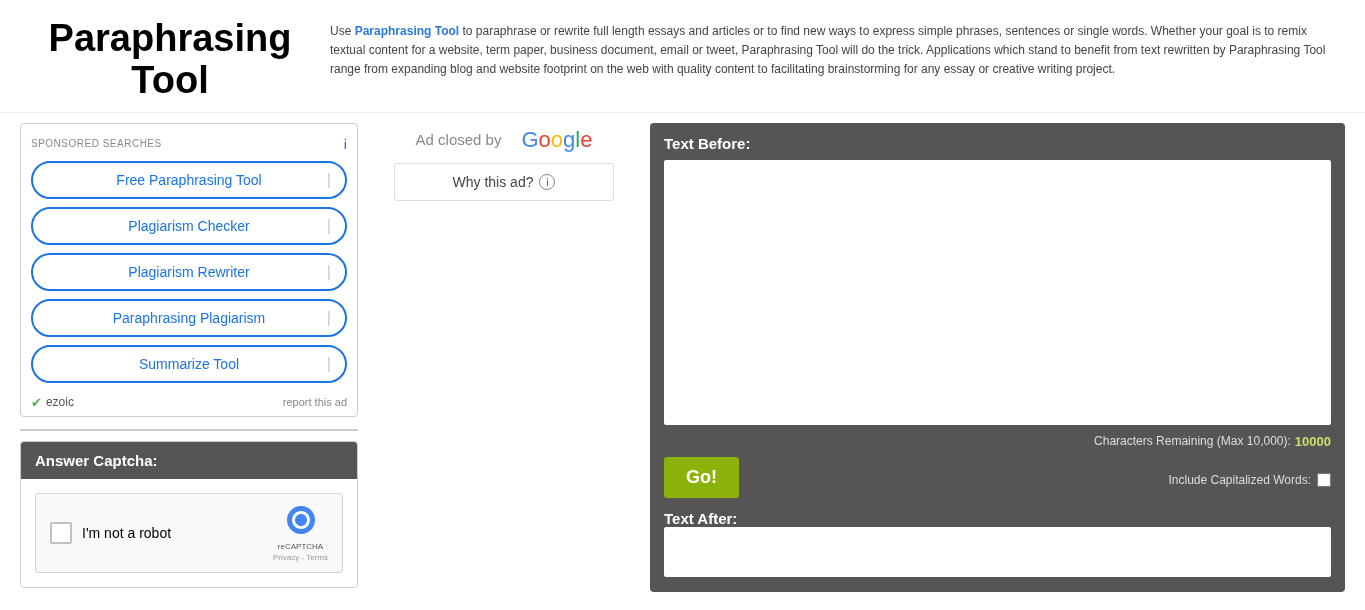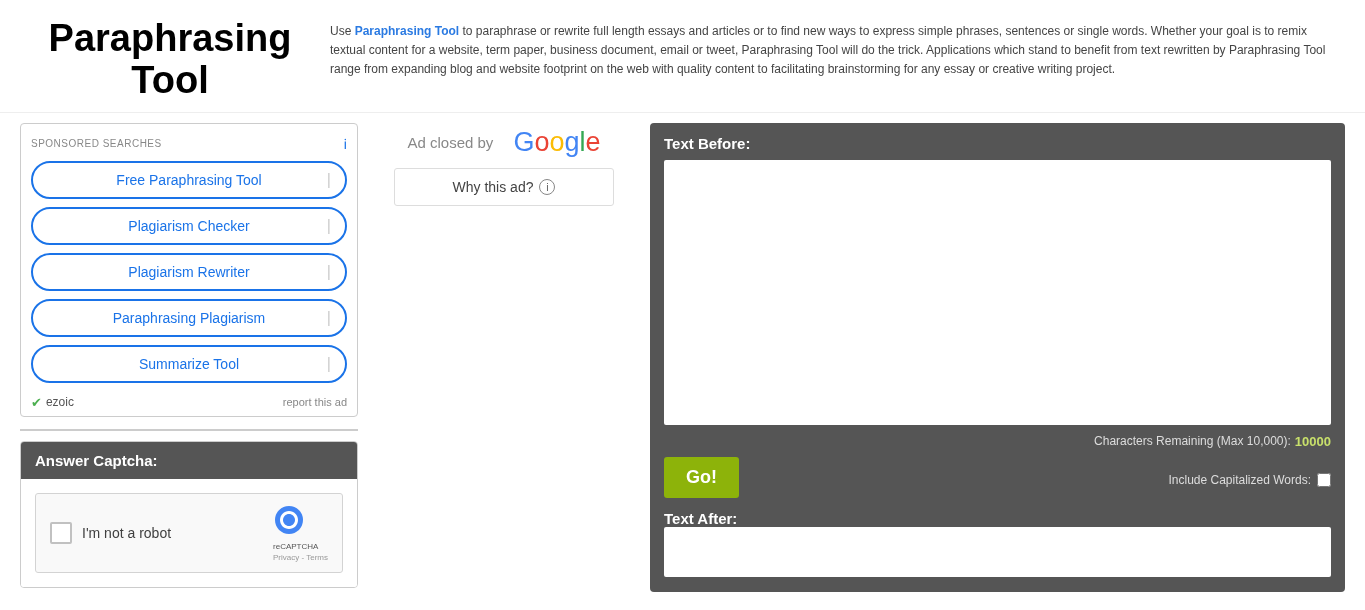--- a/index.html
+++ b/index.html
@@ -157,25 +157,26 @@
     }
     .recaptcha-checkbox {
       width: 22px;
       height: 22px;
       border: 2px solid #c1c1c1;
       border-radius: 2px;
       background: #fff;
     }
     .recaptcha-text {
       font-size: 14px;
-      color: #404040;
+      color: #000000;
     }
     .recaptcha-right {
       display: flex;
       flex-direction: column;
+      align-items: center;
       gap: 2px;
     }
     .recaptcha-logo {
       font-size: 26px;
       color: #4285f4;
       line-height: 1;
     }
     .recaptcha-brand {
       font-size: 8px;
       color: #555;
@@ -197,21 +198,21 @@
     .ad-closed-header {
       display: flex;
       align-items: center;
       gap: 20px;
       color: #888;
       font-size: 15px;
       margin-bottom: 10px;
       padding-top: 4px;
     }
     .google-logo {
-      font-size: 27px;
+      font-size: 22px;
       font-weight: normal;
     }
     .google-logo span.g-blue { color: #4285F4; }
     .google-logo span.g-red { color: #EA4335; }
     .google-logo span.g-yellow { color: #FBBC05; }
     .google-logo span.g-green { color: #34A853; }
 
     .stop-btn {
       background: #1a73e8;
       color: #fff;

